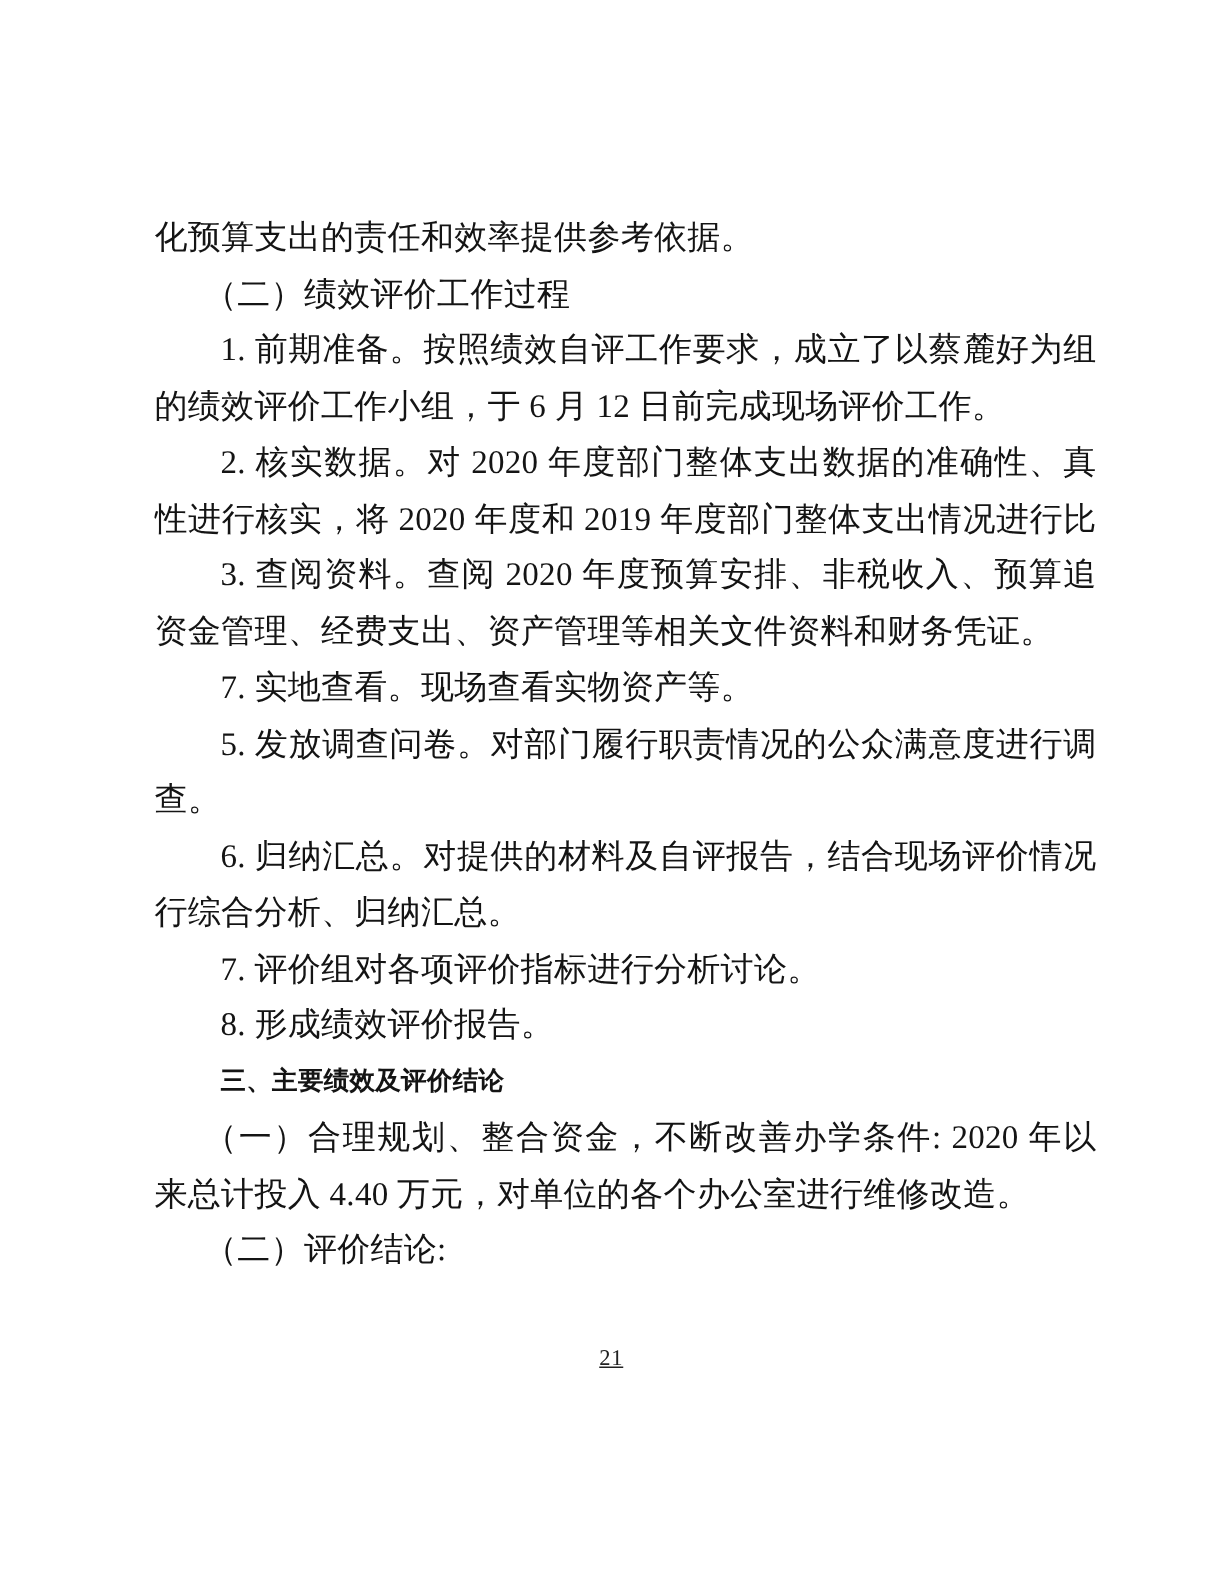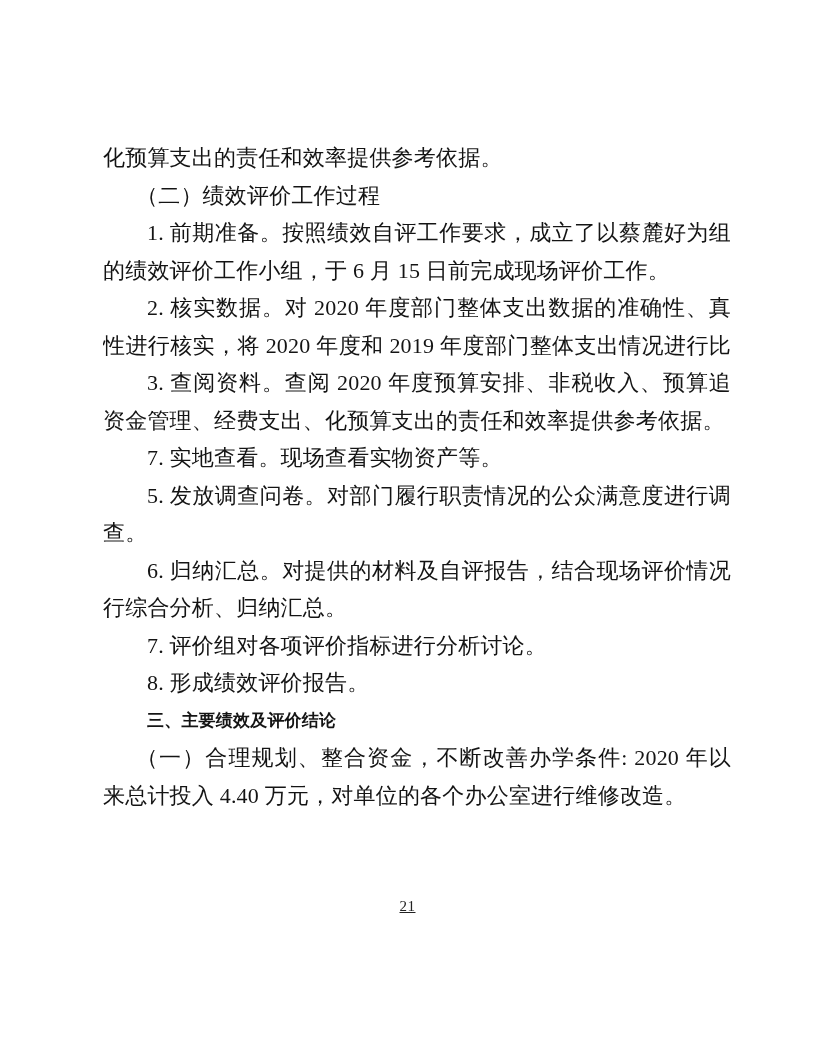--- a/index.html
+++ b/index.html
@@ -65,30 +65,31 @@
   }
 </style>
 </head>
 <body>
 
 <div class="page">
   <div class="content">
     <p class="ln i0">化预算支出的责任和效率提供参考依据。</p>
     <p class="ln i1">（二）绩效评价工作过程</p>
     <p class="ln i2 full">1. 前期准备。按照绩效自评工作要求，成立了以蔡麓好为组长</p>
-    <p class="ln i0">的绩效评价工作小组，于 6 月 15 日前完成现场评价工作。</p>
+    <p class="ln i0">的绩效评价工作小组，于 6 月 12 日前完成现场评价工作。</p>
     <p class="ln i2 full">2. 核实数据。对 2020 年度部门整体支出数据的准确性、真实</p>
     <p class="ln i0 full">性进行核实，将 2020 年度和 2019 年度部门整体支出情况进行比较</p>
     <p class="ln i2 full">3. 查阅资料。查阅 2020 年度预算安排、非税收入、预算追加、</p>
-    <p class="ln i0">资金管理、经费支出、化预算支出的责任和效率提供参考依据。</p>
+    <p class="ln i0">资金管理、经费支出、资产管理等相关文件资料和财务凭证。</p>
     <p class="ln i2">7. 实地查看。现场查看实物资产等。</p>
     <p class="ln i2 full">5. 发放调查问卷。对部门履行职责情况的公众满意度进行调</p>
     <p class="ln i0">查。</p>
     <p class="ln i2 full">6. 归纳汇总。对提供的材料及自评报告，结合现场评价情况进</p>
     <p class="ln i0">行综合分析、归纳汇总。</p>
     <p class="ln i2">7. 评价组对各项评价指标进行分析讨论。</p>
     <p class="ln i2">8. 形成绩效评价报告。</p>
     <p class="ln i2 heading">三、主要绩效及评价结论</p>
     <p class="ln i1 full">（一）合理规划、整合资金，不断改善办学条件: 2020 年以</p>
     <p class="ln i0">来总计投入 4.40 万元，对单位的各个办公室进行维修改造。</p>
+    <p class="ln i1">（二）评价结论:</p>
   </div>
   <div class="pagenum">21</div>
 </div>
 
 </body></html>

